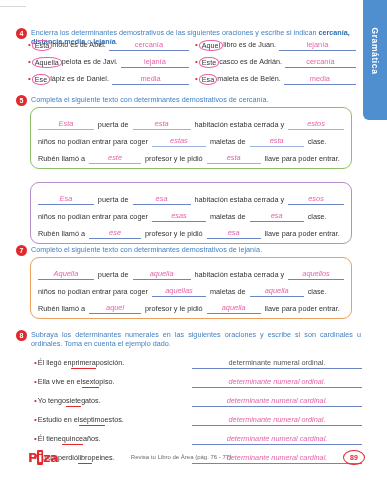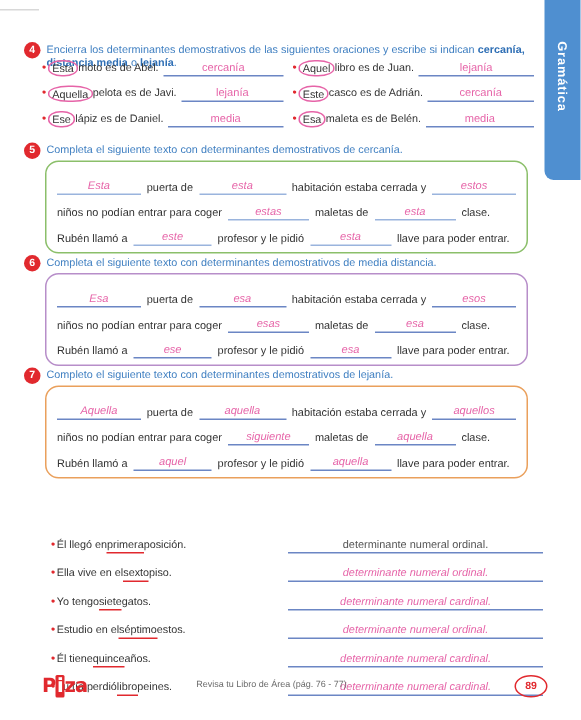--- a/index.html
+++ b/index.html
@@ -206,24 +206,20 @@
         <span class="blank green" style="width:52px;">este</span>
           <span class="gap"></span>
         <span>profesor y le pidió</span>
           <span class="gap"></span>
         <span class="blank green" style="width:54px;">esta</span>
           <span class="gap"></span>
         <span>llave para poder entrar.</span>
       </div>
     </div>
 
-    <div class="ex" style="top:170px;">
-      <div class="badge">6</div>
-      <div class="prompt" style="width:330px;">Completa el siguiente texto con determinantes demostrativos de media distancia.</div>
-    </div>
     <div class="tbox violet" style="top:182px;">
       <div class="tline">
         <span class="blank" style="width:56px;">Esa</span>
           <span class="gap"></span>
         <span>puerta de</span>
           <span class="gap"></span>
         <span class="blank" style="width:58px;">esa</span>
           <span class="gap"></span>
         <span>habitación estaba cerrada y</span>
           <span class="gap"></span>
@@ -265,41 +261,45 @@
           <span class="gap"></span>
         <span class="blank" style="width:58px;">aquella</span>
           <span class="gap"></span>
         <span>habitación estaba cerrada y</span>
           <span class="gap"></span>
         <span class="blank" style="width:56px;">aquellos</span>
       </div>
       <div class="tline">
         <span>niños no podían entrar para coger</span>
           <span class="gap"></span>
-        <span class="blank" style="width:54px;">siguiente</span>
+        <span class="blank" style="width:54px;">aquellas</span>
           <span class="gap"></span>
         <span>maletas de</span>
           <span class="gap"></span>
         <span class="blank" style="width:54px;">aquella</span>
           <span class="gap"></span>
         <span>clase.</span>
       </div>
       <div class="tline">
         <span>Rubén llamó a</span>
           <span class="gap"></span>
         <span class="blank" style="width:52px;">aquel</span>
           <span class="gap"></span>
         <span>profesor y le pidió</span>
           <span class="gap"></span>
         <span class="blank" style="width:54px;">aquella</span>
           <span class="gap"></span>
         <span>llave para poder entrar.</span>
       </div>
     </div>
 
+    <div class="ex" style="top:330px;">
+      <div class="badge">8</div>
+      <div class="prompt just">Subraya los determinantes numerales en las siguientes oraciones y escribe si son cardinales u ordinales. Toma en cuenta el ejemplo dado.</div>
+    </div>
 
     <div class="ex8list">
       <div class="e8row">
         <div class="e8left">
           <span class="bullet">•</span>
           <span>Él llegó en </span>
             <span class="u">primera</span>
             <span> posición.</span>
         </div>
         <div class="e8ans example">determinante numeral ordinal.</div>

